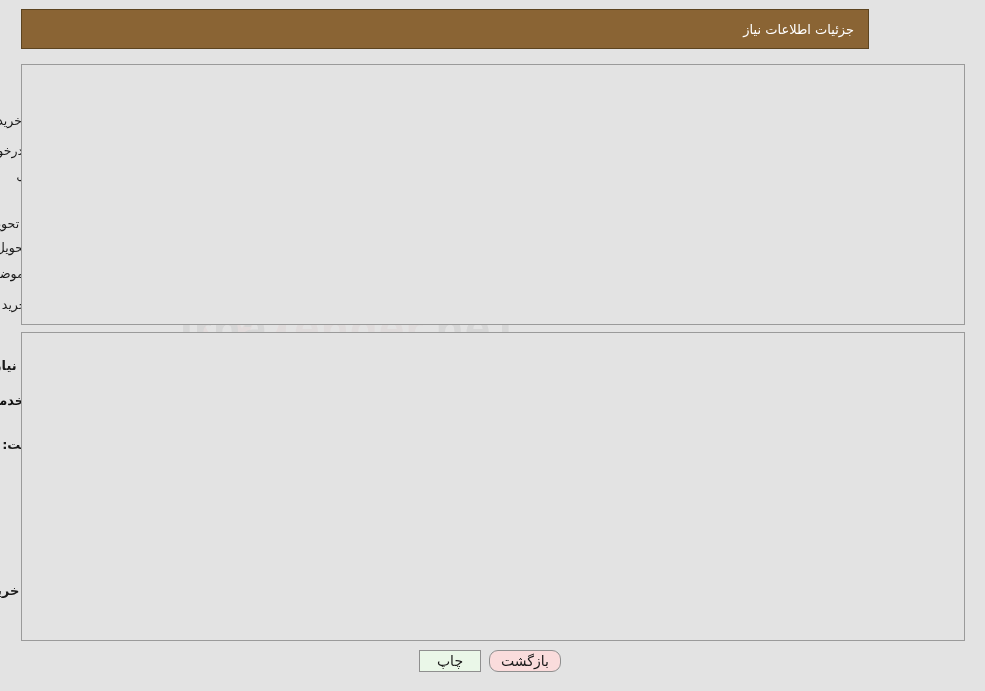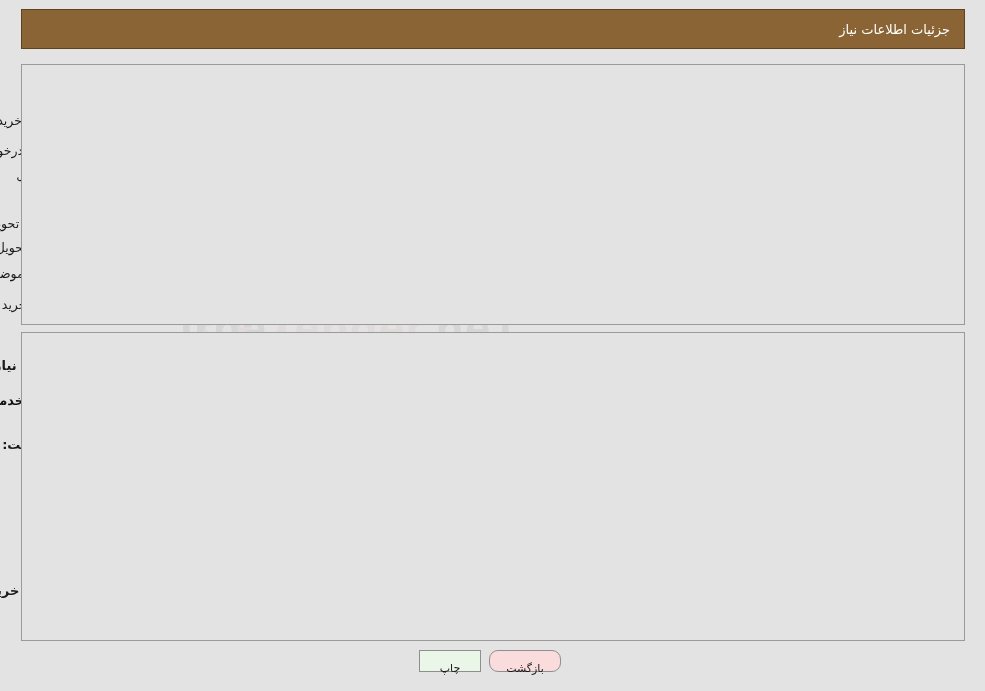--- a/index.html
+++ b/index.html
@@ -44,21 +44,21 @@
   .wm-shield {
     position: absolute;
     left: 196px; top: 10px;
     width: 92px; height: 104px;
   }
 
   
   .titlebar {
     position: absolute;
     left: 21px; top: 9px;
-    width: 944px; height: 40px;
+    width: 848px; height: 40px;
     background: #8a6434;
     border: 1px solid #5d441f;
     color: #ffffff;
     display: flex;
     align-items: center;
     justify-content: flex-start;
     padding: 0 14px;
     z-index: 3;
   }
   .titlebar .t { font-size: 13px; }
@@ -203,27 +203,27 @@
     background: #ffffff;
     color: #2b2b2b;
     white-space: nowrap;
   }
 
   
   .btn {
     position: absolute;
     height: 22px;
     border: 1px solid #9a9a9a;
-    font-size: 11px;
+    font-size: 14px;
     line-height: 20px;
     text-align: center;
     cursor: pointer;
     color: #1a1a1a;
     font-family: "DejaVu Sans", "Liberation Sans", sans-serif;
-    padding: 8px;
+    padding: 0;
   }
   .btn-back { background: #fadcdc; border-color: #8f8f8f; }
   .btn-print { background: #eaf7e8; border-color: #8f8f8f; }
 </style>
 </head>
 <body>
 
 <div id="root">
 
   <div class="watermark">

